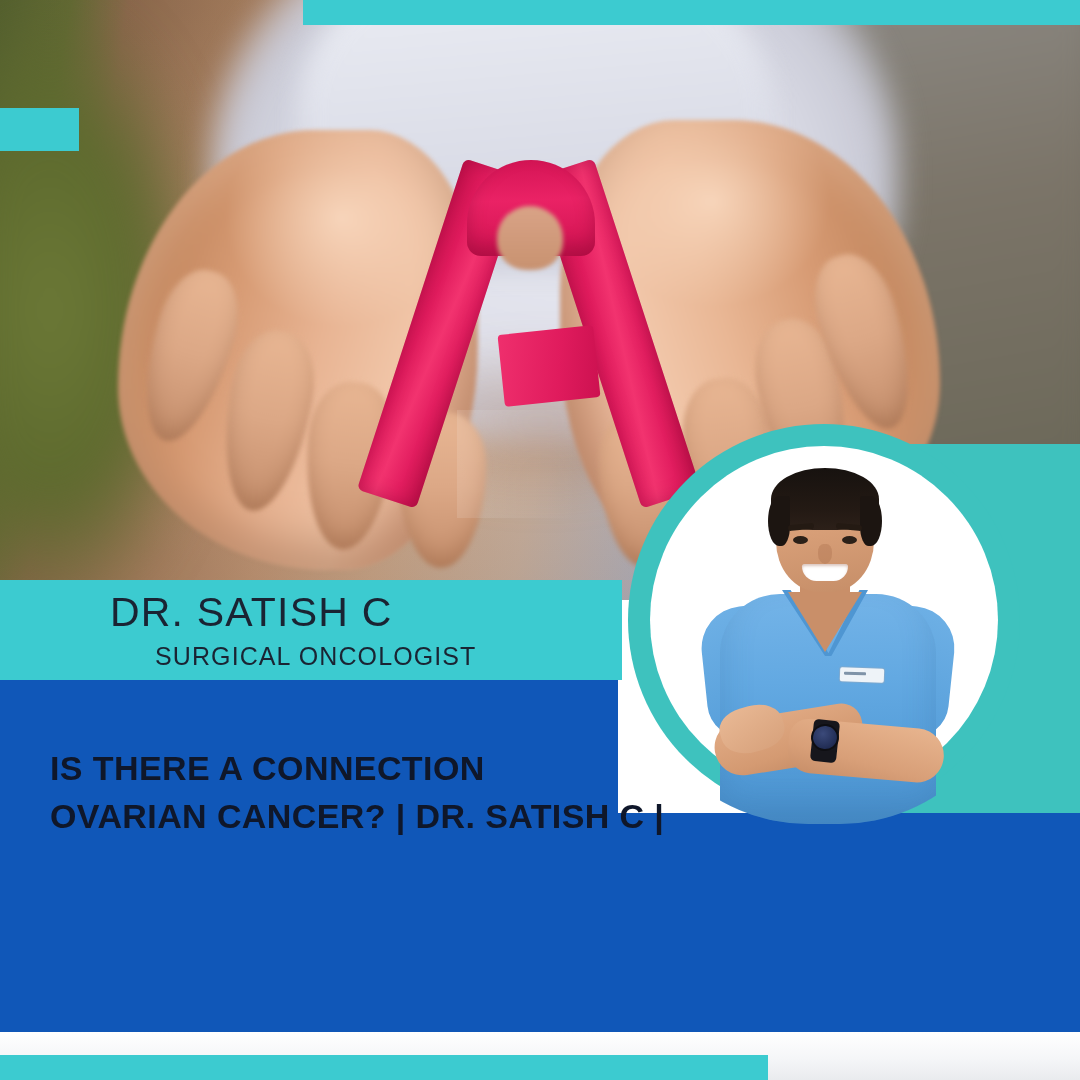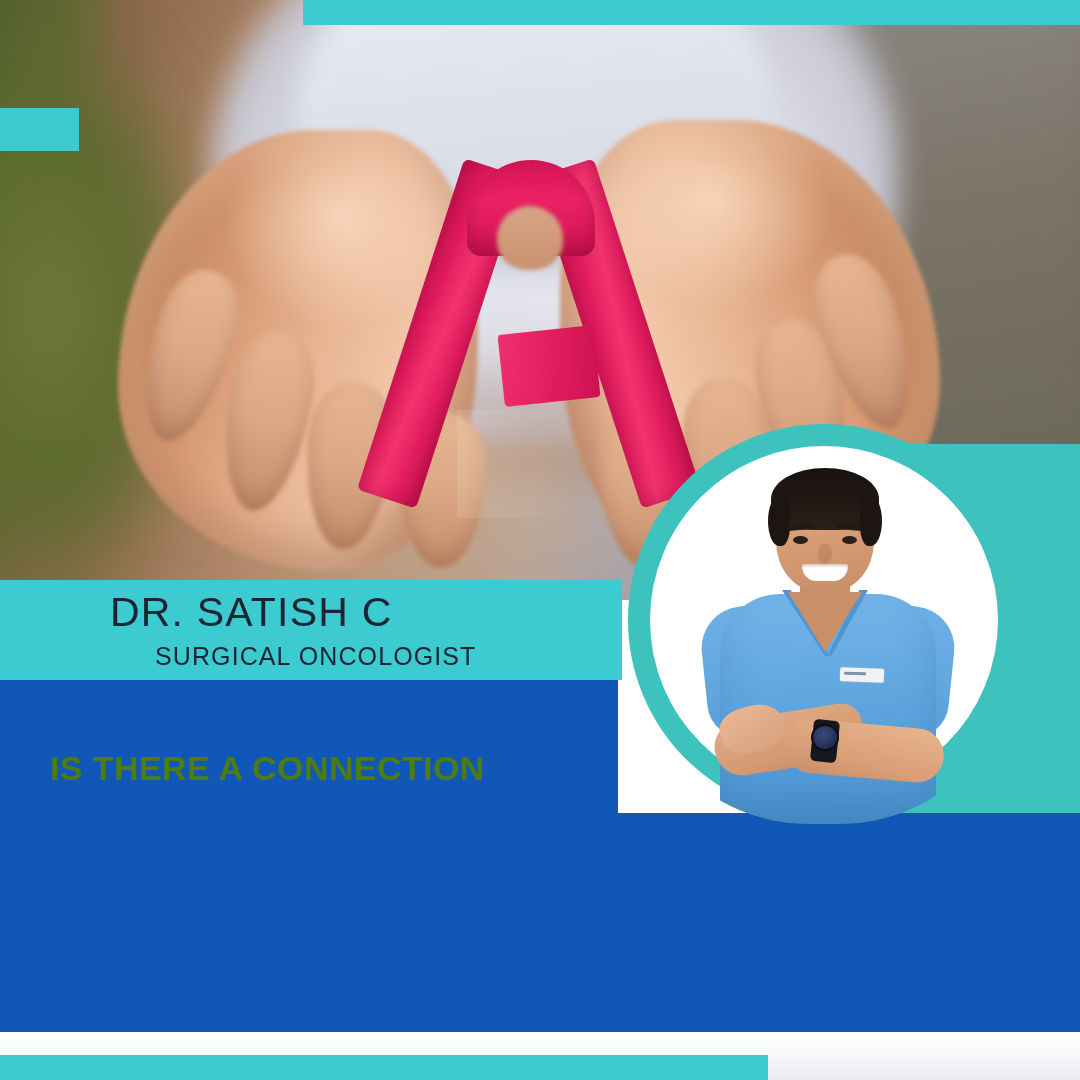--- a/index.html
+++ b/index.html
@@ -181,21 +181,21 @@
     z-index:4;
   }
   .headline-block-full {
     position:absolute; left:0; top:813px; width:1080px; height:219px;
     background:var(--blue);
     z-index:3;
   }
   .headline {
     position:absolute; left:50px; top:744px; width:660px;
     z-index:8;
-    color:#4d7c0f;
+    color:#0f172a;
     font-size:34px; font-weight:bold;
     letter-spacing:0.4px;
     line-height:1.42;
     text-transform:uppercase;
   }
 
   
   .teal-block-right {
     position:absolute; left:760px; top:444px; width:320px; height:369px;
     background:var(--teal-ring);
@@ -422,18 +422,19 @@
     </div>
   </div>
 
   <div class="name-band">
     <div class="doc-name">DR. SATISH C</div>
     <div class="doc-role">SURGICAL ONCOLOGIST</div>
   </div>
 
   <div class="headline">
     <div>IS THERE A CONNECTION</div>
+    <div>OVARIAN CANCER? | DR. SATISH C |</div>
   </div>
 
   <div class="bottom-white"></div>
   <div class="bar-bottom-teal"></div>
 
 </div>
 
 </body></html>

